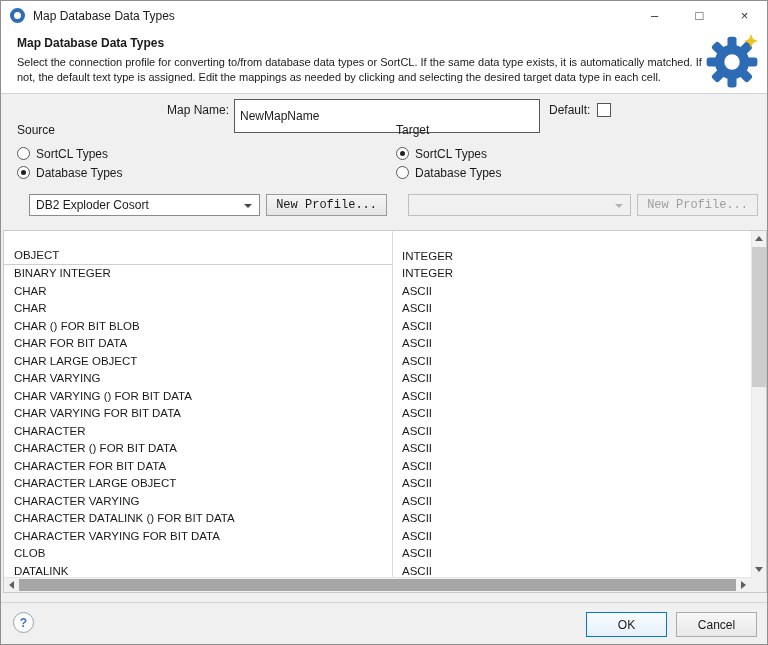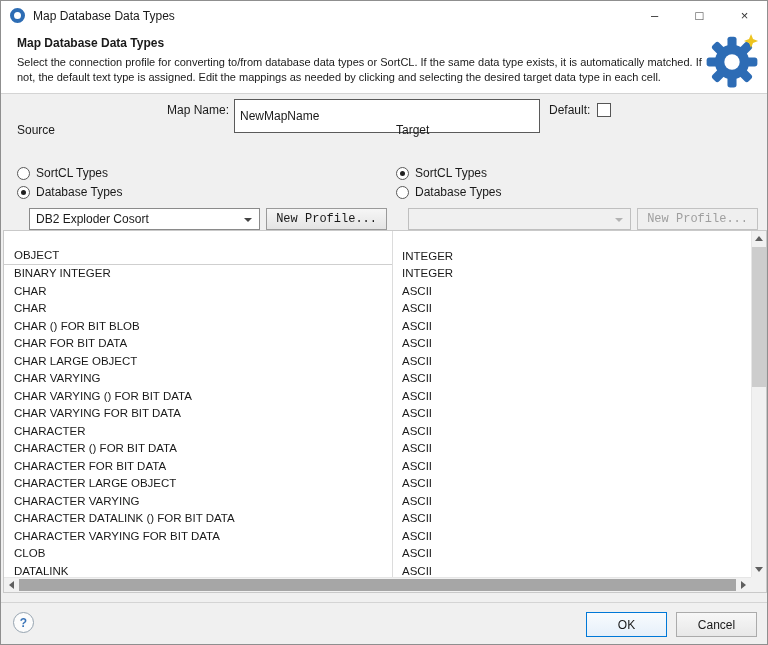--- a/index.html
+++ b/index.html
@@ -26,22 +26,22 @@
   .mapname-label{position:absolute;left:0;top:0;width:228px;text-align:right;line-height:22px}
   .mapname-input{position:absolute;left:233px;top:0;width:306px;height:34px;border:1px solid #5a5a5a;background:#fff;
                  padding:0 5px;font-family:"Liberation Sans",sans-serif;font-size:12px;color:#1a1a1a}
   .default-label{position:absolute;left:548px;top:0;line-height:22px}
   .checkbox{position:absolute;left:596px;top:4px;width:14px;height:14px;border:1px solid #555;background:#fff}
 
   
   .group{position:absolute;top:122px}
   .group-source{left:16px;width:370px}
   .group-target{left:395px;width:362px}
-  .group-label{margin-bottom:24px}
-  .radio-row{display:flex;align-items:flex-end;height:19px}
+  .group-label{margin-bottom:10px}
+  .radio-row{display:flex;align-items:flex-start;height:19px}
   .radio{width:13px;height:13px;border:1px solid #595959;border-radius:50%;background:#fff;position:relative;flex:0 0 13px}
   .radio.checked::after{content:"";position:absolute;left:3px;top:3px;width:5px;height:5px;border-radius:50%;background:#222}
   .radio-label{padding-left:6px}
   .controls-row{display:flex;gap:6px;margin:9px 0 0 12px}
   .combo{height:22px;border:1px solid #8a8a8a;background:#fff;flex:1;display:flex;align-items:center;
          padding:0 22px 0 6px;position:relative;font-size:12px;white-space:nowrap;overflow:hidden}
   .chev{position:absolute;right:7px;top:9px;width:0;height:0;border-left:4px solid transparent;border-right:4px solid transparent;border-top:4px solid #444}
   .combo.disabled{background:#f0f0f0;border-color:#bfbfbf;color:#9a9a9a}
   .combo.disabled .chev{border-top-color:#b3b3b3}
   .btn{height:22px;border:1px solid #9a9a9a;background:linear-gradient(#f6f6f6,#e4e4e4);

